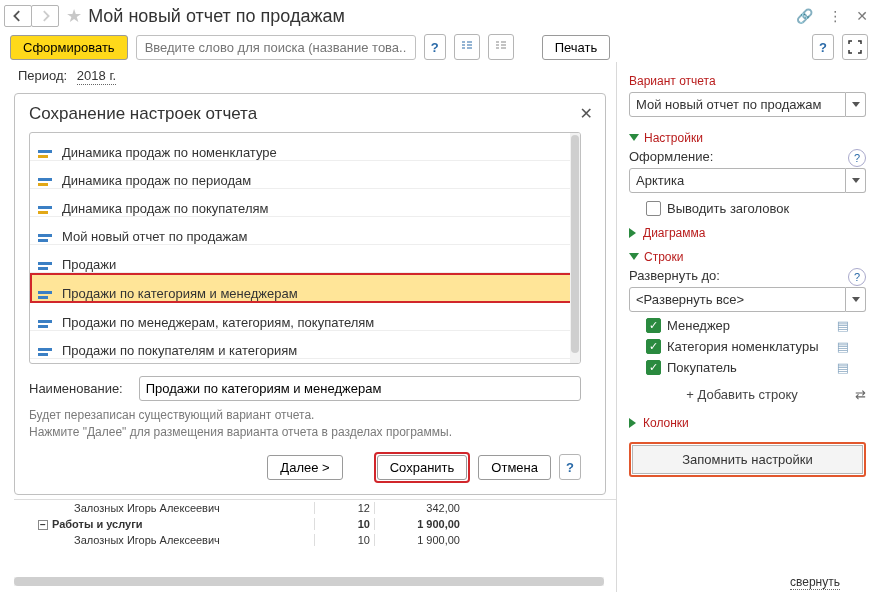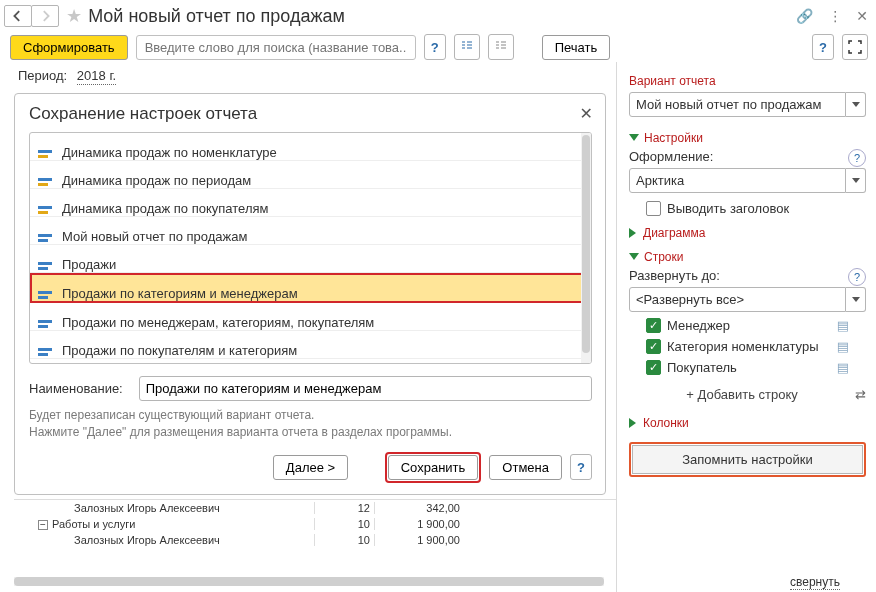--- a/index.html
+++ b/index.html
@@ -27,21 +27,21 @@
   
   .main { display: flex; position: absolute; top: 62px; bottom: 0; left: 0; right: 0; }
   .left { flex: 1; padding: 0 0 0 14px; position: relative; }
   .right { width: 260px; border-left: 1px solid #d9d9d9; padding: 6px 10px 0 12px; position: relative; }
 
   .period { padding: 6px 0 10px 4px; font-size: 13px; }
   .period span.label { margin-right: 6px; }
   .period span.val { border-bottom: 1px dotted #666; padding-bottom: 1px; cursor: pointer; }
 
   
-  .dialog { border: 1px solid #c0c0c0; border-radius: 4px; margin-right: 10px; background: #fff; padding: 10px 13px 14px 14px; position: relative; }
+  .dialog { border: 1px solid #c0c0c0; border-radius: 4px; margin-right: 10px; background: #fff; padding: 10px 24px 14px 14px; position: relative; }
   .dlg-title { font-size: 17px; margin-bottom: 8px; }
   .dlg-close { position: absolute; top: 10px; right: 12px; font-size: 16px; color: #555; cursor: pointer; }
 
   .list-wrap { border: 1px solid #c0c0c0; border-radius: 3px; height: 232px; overflow: hidden; position: relative; }
   .scroll { position: absolute; right: 0; top: 0; bottom: 0; width: 10px; background: #f2f2f2; }
   .thumb { position: absolute; left: 1px; right: 1px; top: 2px; height: 218px; background: #cfcfcf; border-radius: 4px; }
 
   .list-item { display: flex; align-items: flex-end; height: 28px; padding: 0 8px; border-bottom: 1px solid #eee; cursor: pointer; }
   .list-item.sel { background: #ffe598; border: 2px solid #d1262b; height: 30px; padding: 0 6px; }
   .li-icon { width: 14px; height: 10px; margin-right: 10px; position: relative; flex-shrink: 0; }
@@ -56,21 +56,21 @@
   .dlg-actions { display: flex; align-items: center; justify-content: center; gap: 10px; margin-top: 14px; position: relative; }
   .dlg-actions .right-grp { position: absolute; right: 0; display: flex; gap: 8px; align-items: center; }
   .save-hl { border: 2px solid #d1262b; border-radius: 4px; padding: 1px; display: inline-block; }
 
   
   .tbl-frag { margin-top: 4px; font-size: 11px; border-top: 1px solid #ddd; }
   .tbl-frag .tr { display: flex; height: 16px; align-items: center; }
   .tbl-frag .c1 { width: 300px; padding-left: 60px; overflow: hidden; }
   .tbl-frag .c2 { width: 60px; text-align: right; border-left: 1px solid #ddd; padding-right: 4px; }
   .tbl-frag .c3 { width: 90px; text-align: right; border-left: 1px solid #ddd; padding-right: 4px; }
-  .tbl-frag .bold { font-weight: normal; }
+  .tbl-frag .bold { font-weight: bold; }
   .tree-btn { display: inline-block; width: 10px; height: 10px; border: 1px solid #888; line-height: 7px; text-align: center; font-size: 10px; margin-right: 4px; margin-left: -36px; }
 
   
   .sec-title { color: #b91c1c; font-size: 12px; margin: 6px 0 4px; }
   .sec-title.exp::before { content: ""; display: inline-block; border-left: 5px solid transparent; border-right: 5px solid transparent; border-top: 7px solid #2a8a3f; margin-right: 5px; vertical-align: 1px; }
   .sec-title.col::before { content: ""; display: inline-block; border-top: 5px solid transparent; border-bottom: 5px solid transparent; border-left: 7px solid #2a8a3f; margin-right: 7px; vertical-align: -1px; }
   .rp-sub { font-size: 13px; margin: 4px 0 4px; }
   .sel-box { display: flex; }
   .sel-box .body { border: 1px solid #b5b5b5; padding: 4px 6px; flex: 1; border-radius: 3px 0 0 3px; }
   .sel-box .dd { border: 1px solid #b5b5b5; border-left: 0; width: 20px; display: flex; align-items: center; justify-content: center; border-radius: 0 3px 3px 0; cursor: pointer; }

